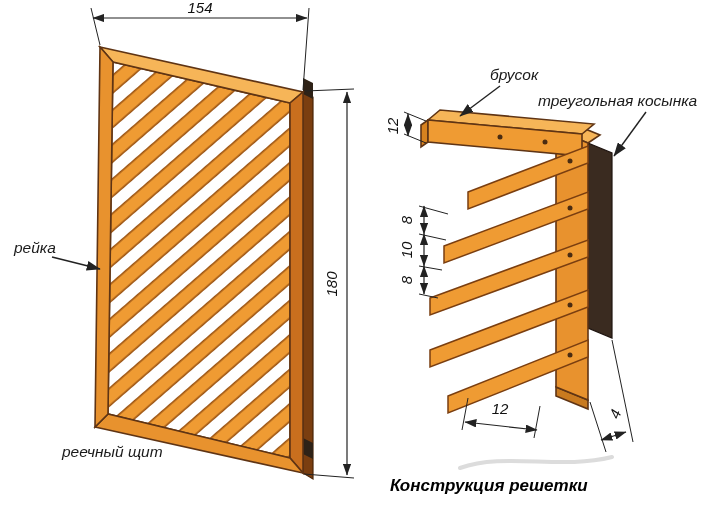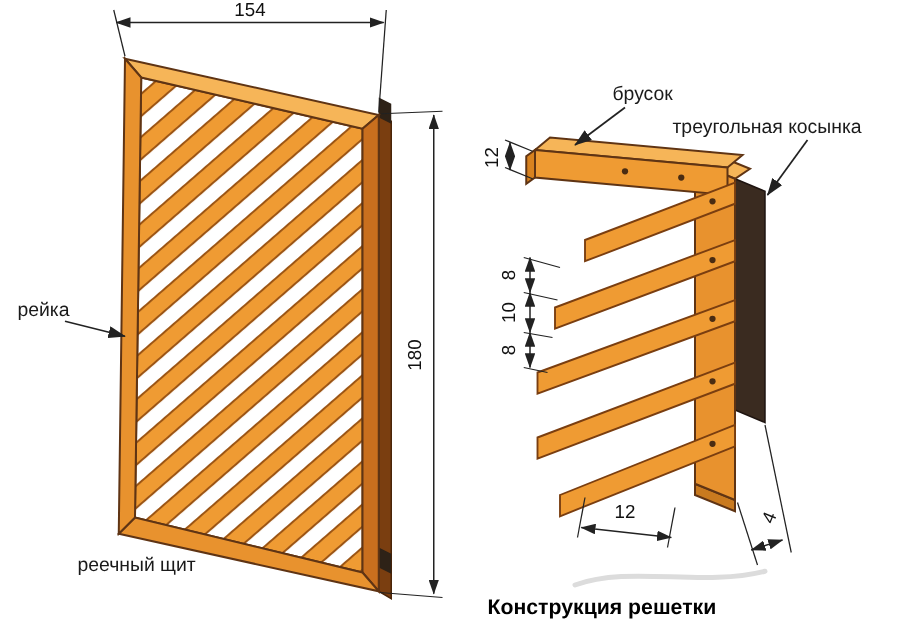--- a/index.html
+++ b/index.html
@@ -2,20 +2,21 @@
 <html><head>
 <meta charset="utf-8">
 <style>
   html,body{margin:0;padding:0;background:#ffffff;}
   .canvas{
     position:relative;
     width:725px;height:509px;
     background:#ffffff;
     font-family:"Liberation Sans", sans-serif;
     overflow:hidden;
+    font-style:italic;
   }
   svg{display:block;}
   text{font-family:"Liberation Sans", sans-serif; fill:#1a1a1a;}
   .dim-text{font-size:15px; fill:#111;}
   .label-text{font-size:15.5px; fill:#1a1a1a;}
   .caption-text{font-size:17px; font-weight:bold; fill:#000;}
   .dim-line{stroke:#222; stroke-width:1.2; fill:none;}
   .ext-line{stroke:#222; stroke-width:1; fill:none;}
   .leader{stroke:#222; stroke-width:1.4; fill:none;}
   .wood-stroke{stroke:#5f3414; stroke-width:1.6;}

